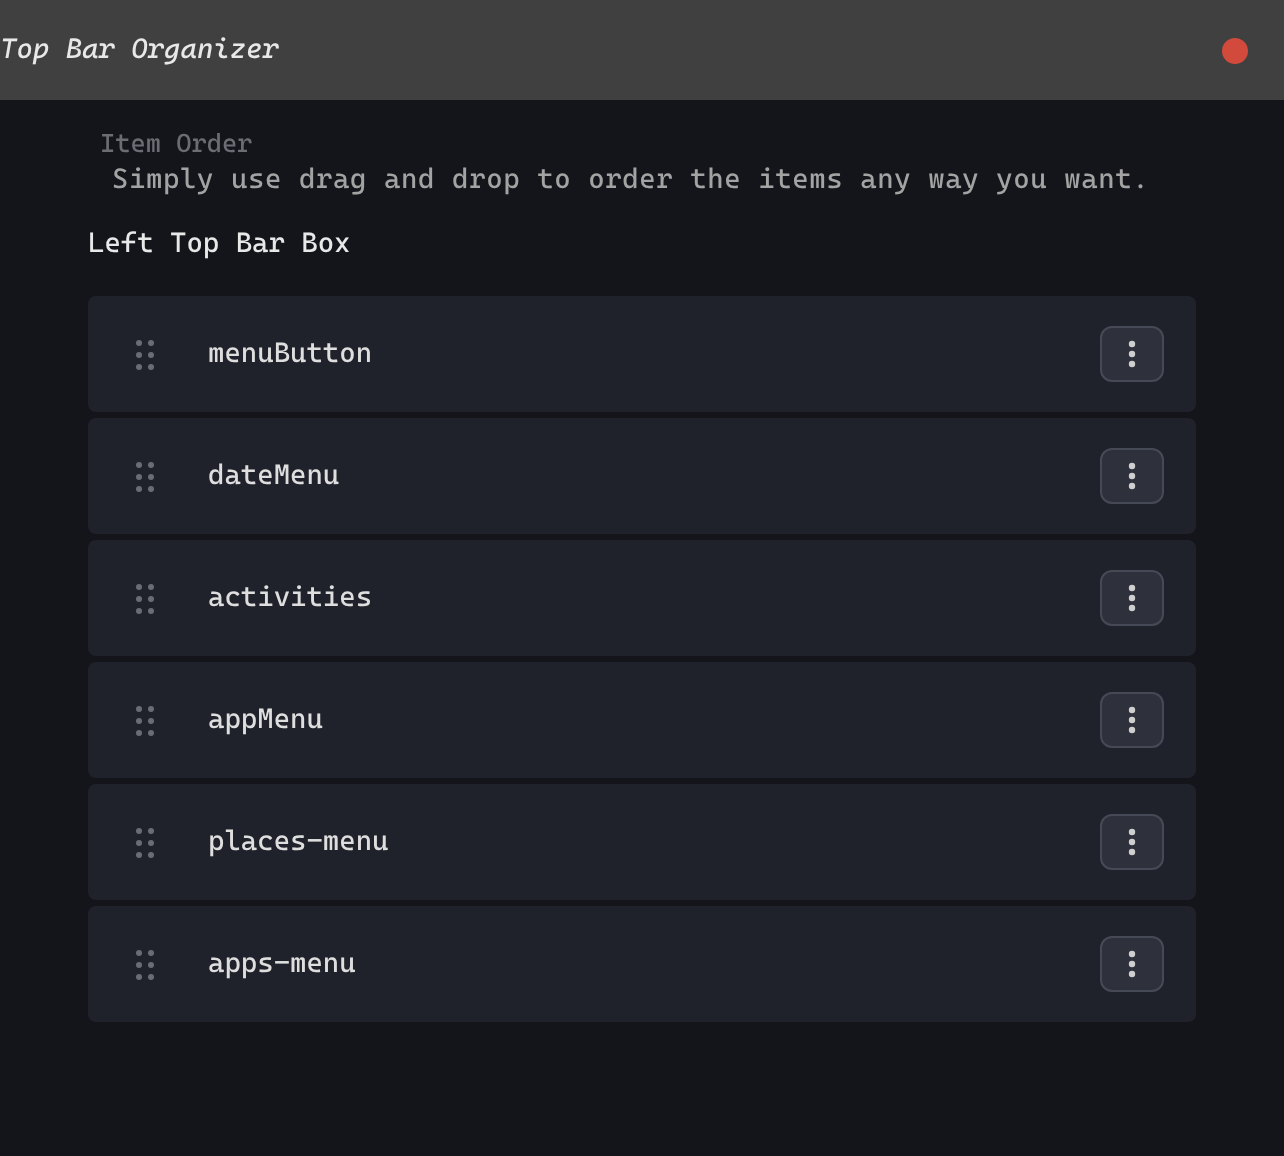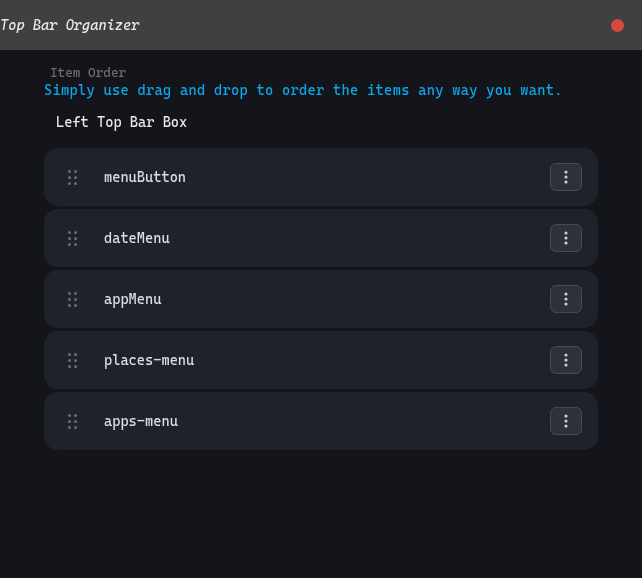--- a/index.html
+++ b/index.html
@@ -41,40 +41,40 @@
       padding: 10px 44px 0 44px;
     }
     .section-heading {
       color: #6b6d74;
       font-size: 13px;
       margin-top: 5px;
       margin-left: 6px;
       margin-bottom: 2px;
     }
     .description {
-      color: #0ea5e9;
+      color: #a3a3a3;
       font-size: 14px;
       letter-spacing: 0.3px;
       margin-bottom: 16px;
-      margin-left: 0;
+      margin-left: 12px;
     }
     .subsection-heading {
       color: #e8e8e8;
       font-size: 14px;
       margin-bottom: 18px;
-      margin-left: 12px;
+      margin-left: 0;
     }
     .item-list {
       display: flex;
       flex-direction: column;
       gap: 3px;
     }
     .list-item {
       background: #1f222b;
-      border-radius: 14px;
+      border-radius: 4px;
       height: 58px;
       display: flex;
       align-items: center;
       padding: 0 16px 0 24px;
       cursor: grab;
     }
     .drag-handle {
       width: 14px;
       display: flex;
       flex-wrap: wrap;
@@ -158,20 +158,38 @@
     <div class="item-label">dateMenu</div>
     <div class="more-button">
       <svg viewBox="0 0 4 14">
         <circle cx="2" cy="2" r="1.6"></circle>
         <circle cx="2" cy="7" r="1.6"></circle>
         <circle cx="2" cy="12" r="1.6"></circle>
       </svg>
     </div>
   </div>
 
+  <div class="list-item">
+    <div class="drag-handle">
+      <span></span>
+          <span></span>
+          <span></span>
+          <span></span>
+          <span></span>
+          <span></span>
+    </div>
+    <div class="item-label">activities</div>
+    <div class="more-button">
+      <svg viewBox="0 0 4 14">
+        <circle cx="2" cy="2" r="1.6"></circle>
+        <circle cx="2" cy="7" r="1.6"></circle>
+        <circle cx="2" cy="12" r="1.6"></circle>
+      </svg>
+    </div>
+  </div>
 
   <div class="list-item">
     <div class="drag-handle">
       <span></span>
           <span></span>
           <span></span>
           <span></span>
           <span></span>
           <span></span>
     </div>

